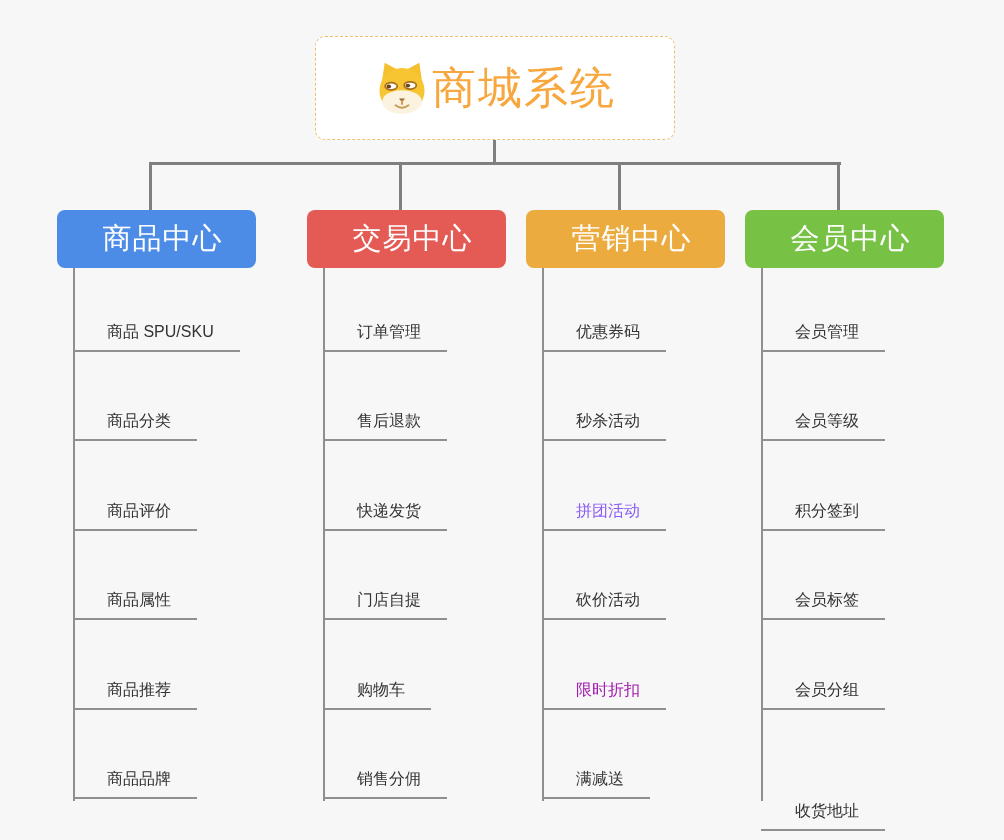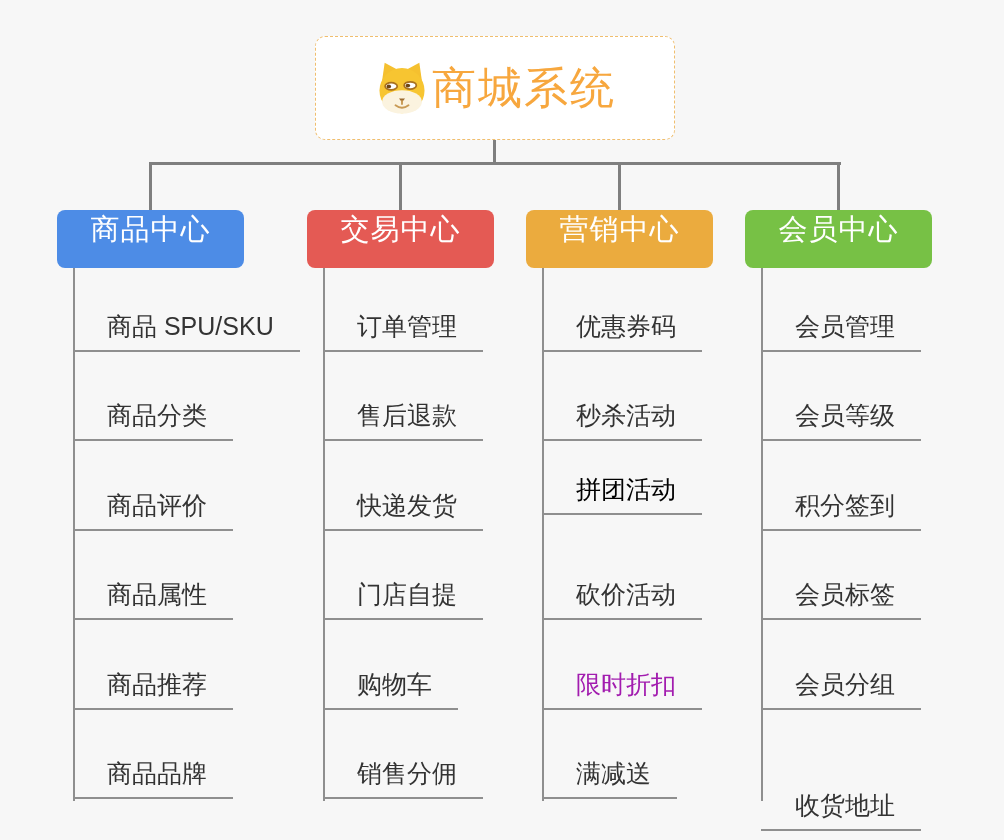--- a/index.html
+++ b/index.html
@@ -33,40 +33,41 @@
   .doge{display:inline-flex;}
   
   .connector{position:absolute;background:#7f7f7f;}
   .riser{left:493px;top:140px;width:3px;height:23px;}
   .bus{left:149px;top:162px;width:692px;height:3px;}
   .drop{width:3px;top:164px;height:46px;}
   
   .branch-box{
     position:absolute;top:210px;width:187px;height:58px;
     border-radius:8px;
-    display:flex;justify-content:center;
+    display:flex;align-items:center;justify-content:center;
     cursor:pointer;
+    padding-left:12px;
   }
   .branch-label{
     font-size:29px;
     letter-spacing:1px;
     font-weight:400;
     white-space:nowrap;
   }
   
   .branch-col{
     position:absolute;top:268px;height:533px;
     border-left:2px solid #8f8f8f;
   }
   .leaf-item{
     position:absolute;left:-2px;height:40px;
     display:flex;align-items:flex-end;
     padding:0 26px 7px 34px;
     border-bottom:2px solid #8f8f8f;
-    font-size:25px;
+    font-size:16px;
     color:#333333;
     white-space:nowrap;
     box-sizing:border-box;
     cursor:pointer;
   }
 </style>
 </head>
 <body>
 
 <div class="canvas">
@@ -145,21 +146,21 @@
       <div class="branch-box" style="left: 526px; background: rgb(235, 171, 62);">
         <span class="branch-label" style="color: rgb(255, 255, 255);">营销中心</span>
       </div>
       <div class="branch-col" style="left: 542px; border-left-color: rgb(143, 143, 143);">
         <div class="leaf-item" style="top: 44px; border-bottom-color: rgb(143, 143, 143); color: rgb(51, 51, 51); justify-content: flex-end;">
           <span>优惠券码</span>
         </div>
         <div class="leaf-item" style="top: 133px; border-bottom-color: rgb(143, 143, 143); color: rgb(51, 51, 51);">
           <span>秒杀活动</span>
         </div>
-        <div class="leaf-item" style="top: 207px; border-bottom-color: rgb(143, 143, 143); color: #000000;">
+        <div class="leaf-item" style="top: 223px; border-bottom-color: rgb(143, 143, 143); color: #8b5cf6;">
           <span>拼团活动</span>
         </div>
         <div class="leaf-item" style="top: 312px; border-bottom-color: rgb(143, 143, 143); color: rgb(51, 51, 51);">
           <span>砍价活动</span>
         </div>
         <div class="leaf-item" style="top: 402px; border-bottom-color: rgb(143, 143, 143); color: #a21caf;">
           <span>限时折扣</span>
         </div>
         <div class="leaf-item" style="top: 491px; border-bottom-color: rgb(143, 143, 143); color: rgb(51, 51, 51);">
           <span>满减送</span>

